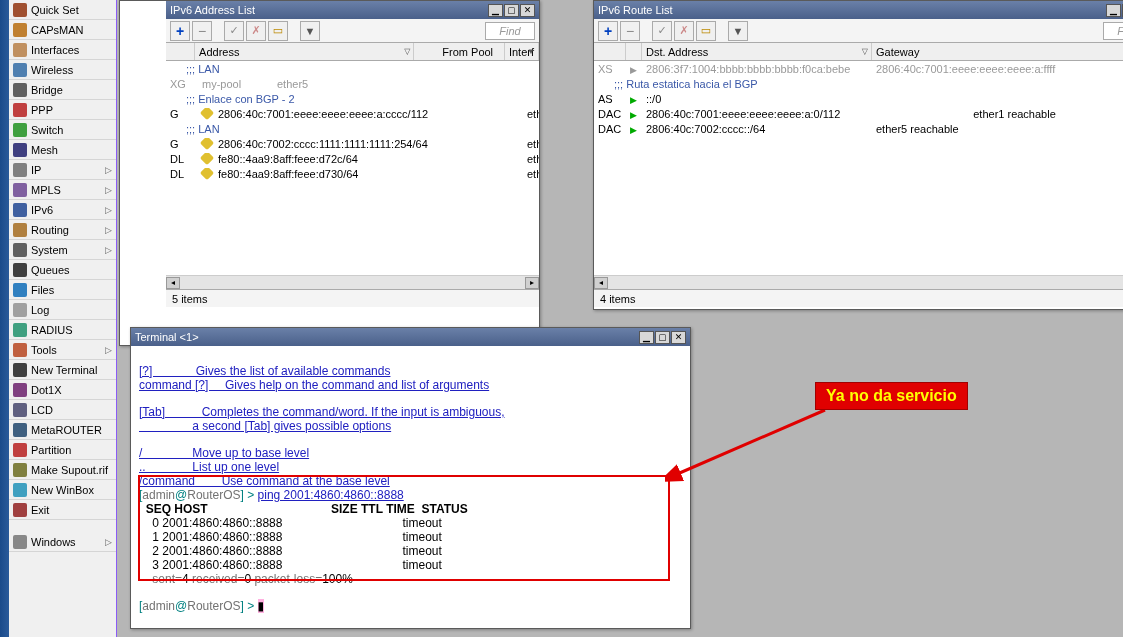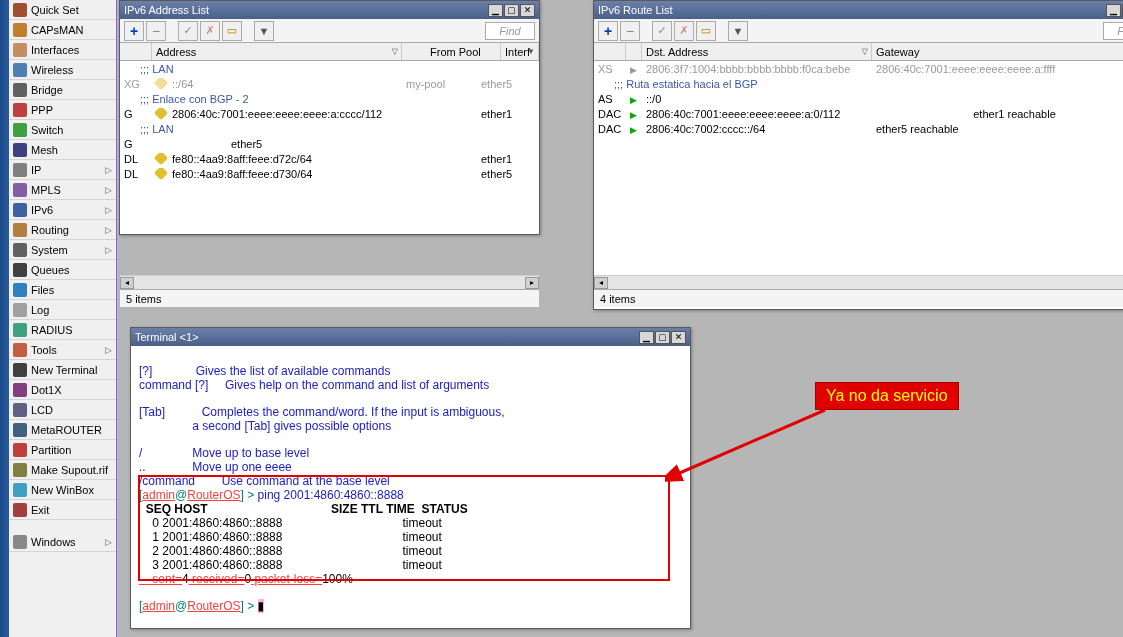--- a/index.html
+++ b/index.html
@@ -30,27 +30,27 @@
 .grow { display: flex; height: 15px; align-items: center; font-size: 11px; }
 .gcell { padding: 0 4px; white-space: nowrap; overflow: hidden; }
 .grouprow { color: #3a58a8; font-size: 11px; padding-left: 20px; height: 15px; display: flex; align-items: center; }
 
 .statusbar { height: 18px; border-top: 1px solid #aaa; background: #f4f4f4; display: flex; align-items: center; padding: 0 6px; font-size: 11px; }
 .scrollbar-h { height: 14px; background: #e4e4e4; border-top: 1px solid #ccc; display:flex; align-items:center; }
 .scrollbar-h .thumb-l, .scrollbar-h .thumb-r { width:14px; height:12px; background:#d0d0d0; border:1px solid #999; display:flex; align-items:center; justify-content:center; font-size:8px;}
 .scrollbar-h .thumb-r { margin-left:auto; }
 
 .term { background: #fff; font-family: 'Courier New', monospace; font-size: 12px; line-height: 13px; padding: 6px 8px; white-space: pre; overflow:hidden; }
-.t-blue { color: #2020c0; }
+.t-blue { color: #2020c0; text-decoration: underline; }
 .t-teal { color: #008080; }
 .t-cmd { color: #000; }
-.t-green { color: #ef4444; text-decoration: underline; }
+.t-green { color: #737373; }
 .redbox { border: 2px solid #e00000; position: absolute; pointer-events: none; }
 
-.annot { position: absolute; background: #e00000; color: #ffff00; font-weight: normal; padding: 4px 10px; border: 1px solid #a00000; font-size: 16px; text-align: right; }
+.annot { position: absolute; background: #e00000; color: #ffff00; font-weight: bold; padding: 4px 10px; border: 1px solid #a00000; font-size: 16px; text-align: right; }
 .arrow-svg { position:absolute; pointer-events:none; }
 
 .plus-ico { color:#0040c0; font-weight:bold; font-size:14px; }
 .minus-ico { color:#888; font-size:14px; }
 .check-ico { color:#888; font-size:11px;}
 .x-ico { color:#c88; font-size:11px;}
 .note-ico{ color:#b80; font-size:11px;}
 .funnel-ico{ color:#555; font-size:11px;}
 .tag-ico{ display:inline-block; width:10px; height:10px; background:#e0c030; border-radius:2px; transform:rotate(45deg);}
 .play-ico{ color:#0a0; font-size:9px;}
@@ -172,21 +172,21 @@
       <span>Exit</span>
     </div>
     <div style="height: 12px;"></div>
     <div class="sb-item">
       <span class="sb-ico" style="background: rgb(136, 136, 136);"></span>
       <span>Windows</span>
       <span class="sb-arrow">▷</span>
     </div>
   </div>
 
-<div class="win" style="left:119px; top:0; width:421px; height:235px;">
+<div class="win" style="left:119px; top:0; width:421px; height:346px;padding-left:46px;">
   <div class="titlebar">
     <span>IPv6 Address List</span>
     <div class="wbtns">
       <div class="wb">▁</div>
       <div class="wb">▢</div>
       <div class="wb">✕</div>
     </div>
   </div>
   <div class="toolbar">
     <div class="tbtn">
@@ -224,34 +224,34 @@
       </div>
     <div class="gh" style="flex:1;">
         <span>Interf</span>
         <span class="tri">▼</span>
       </div>
   </div>
   <div class="gridbody" id="addr-body" style="height:214px;">
       <div class="grouprow">;;; LAN</div>
       <div class="grow" style="color: rgb(153, 153, 153);">
         <div class="gcell" style="width: 32px;">XG</div>
-        <div class="gcell" style="width: 250px;"><span class="tag-ico" style="margin-right: 6px; opacity: 0.5;"></span>::/64</div>
         <div class="gcell" style="width: 75px;">my-pool</div>
         <div class="gcell" style="flex: 1 1 0%;">ether5</div>
       </div>
       <div class="grouprow">;;; Enlace con BGP - 2</div>
       <div class="grow">
         <div class="gcell" style="width: 32px;">G</div>
         <div class="gcell" style="width: 250px;"><span class="tag-ico" style="margin-right: 6px;"></span>2806:40c:7001:eeee:eeee:eeee:a:cccc/112</div>
         <div class="gcell" style="width: 75px;"></div>
         <div class="gcell" style="flex: 1 1 0%;">ether1</div>
       </div>
       <div class="grouprow">;;; LAN</div>
       <div class="grow">
         <div class="gcell" style="width: 32px;">G</div>
+        <div class="gcell" style="width: 250px;"><span class="tag-ico" style="margin-right: 6px;"></span>2806:40c:7002:cccc:1111:1111:1111:254/64</div>
         <div class="gcell" style="width: 75px;"></div>
         <div class="gcell" style="flex: 1 1 0%;">ether5</div>
       </div>
       <div class="grow">
         <div class="gcell" style="width: 32px;">DL</div>
         <div class="gcell" style="width: 250px;"><span class="tag-ico" style="margin-right: 6px;"></span>fe80::4aa9:8aff:feee:d72c/64</div>
         <div class="gcell" style="width: 75px;"></div>
         <div class="gcell" style="flex: 1 1 0%;">ether1</div>
       </div>
       <div class="grow">
@@ -361,21 +361,21 @@
     </div>
   </div>
   <div class="term" style="height:282px; position:relative;">
 <span class="t-blue">[?]             Gives the list of available commands</span>
 <span class="t-blue">command [?]     Gives help on the command and list of arguments</span>
 
 <span class="t-blue">[Tab]           Completes the command/word. If the input is ambiguous,</span>
 <span class="t-blue">                a second [Tab] gives possible options</span>
 
 <span class="t-blue">/               Move up to base level</span>
-<span class="t-blue">..              Move up one eeee</span>
+<span class="t-blue">..              List up one level</span>
 <span class="t-blue">/command        Use command at the base level</span>
 <span class="t-teal">[</span><span class="t-green">admin</span><span class="t-teal">@</span><span class="t-green">RouterOS</span><span class="t-teal">] &gt; </span><span class="t-blue">ping 2001:4860:4860::8888</span>
 <b><span class="t-cmd">  SEQ HOST                                     SIZE TTL TIME  STATUS</span></b>
 <span class="t-cmd">    0 2001:4860:4860::8888                                    timeout</span>
 <span class="t-cmd">    1 2001:4860:4860::8888                                    timeout</span>
 <span class="t-cmd">    2 2001:4860:4860::8888                                    timeout</span>
 <span class="t-cmd">    3 2001:4860:4860::8888                                    timeout</span>
 <span class="t-green">    sent=</span><span class="t-cmd">4</span><span class="t-green"> received=</span><span class="t-cmd">0</span><span class="t-green"> packet-loss=</span><span class="t-cmd">100%</span>
 
 <span class="t-teal">[</span><span class="t-green">admin</span><span class="t-teal">@</span><span class="t-green">RouterOS</span><span class="t-teal">] &gt; </span><span style="background:#ffb0e0;">▮</span>

